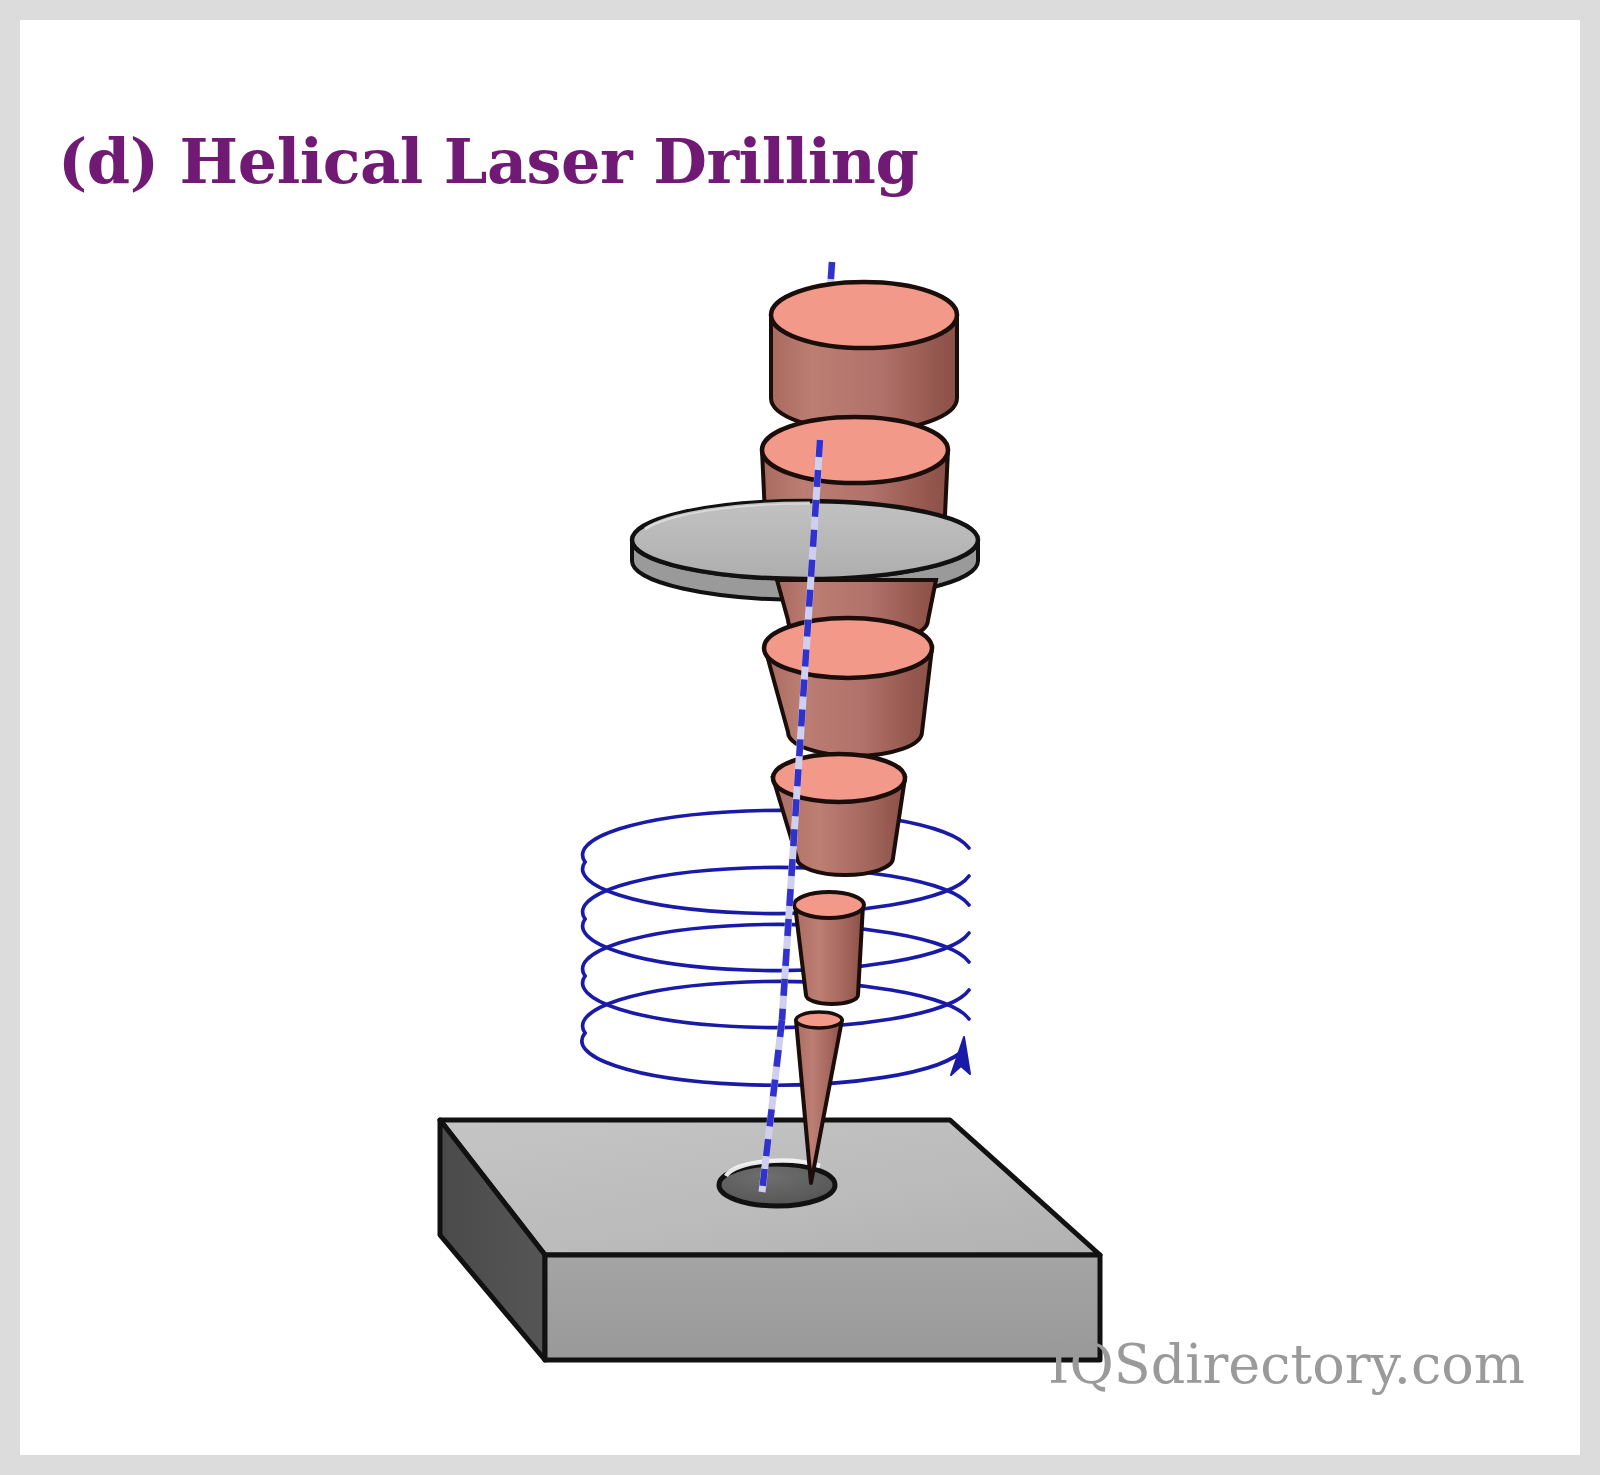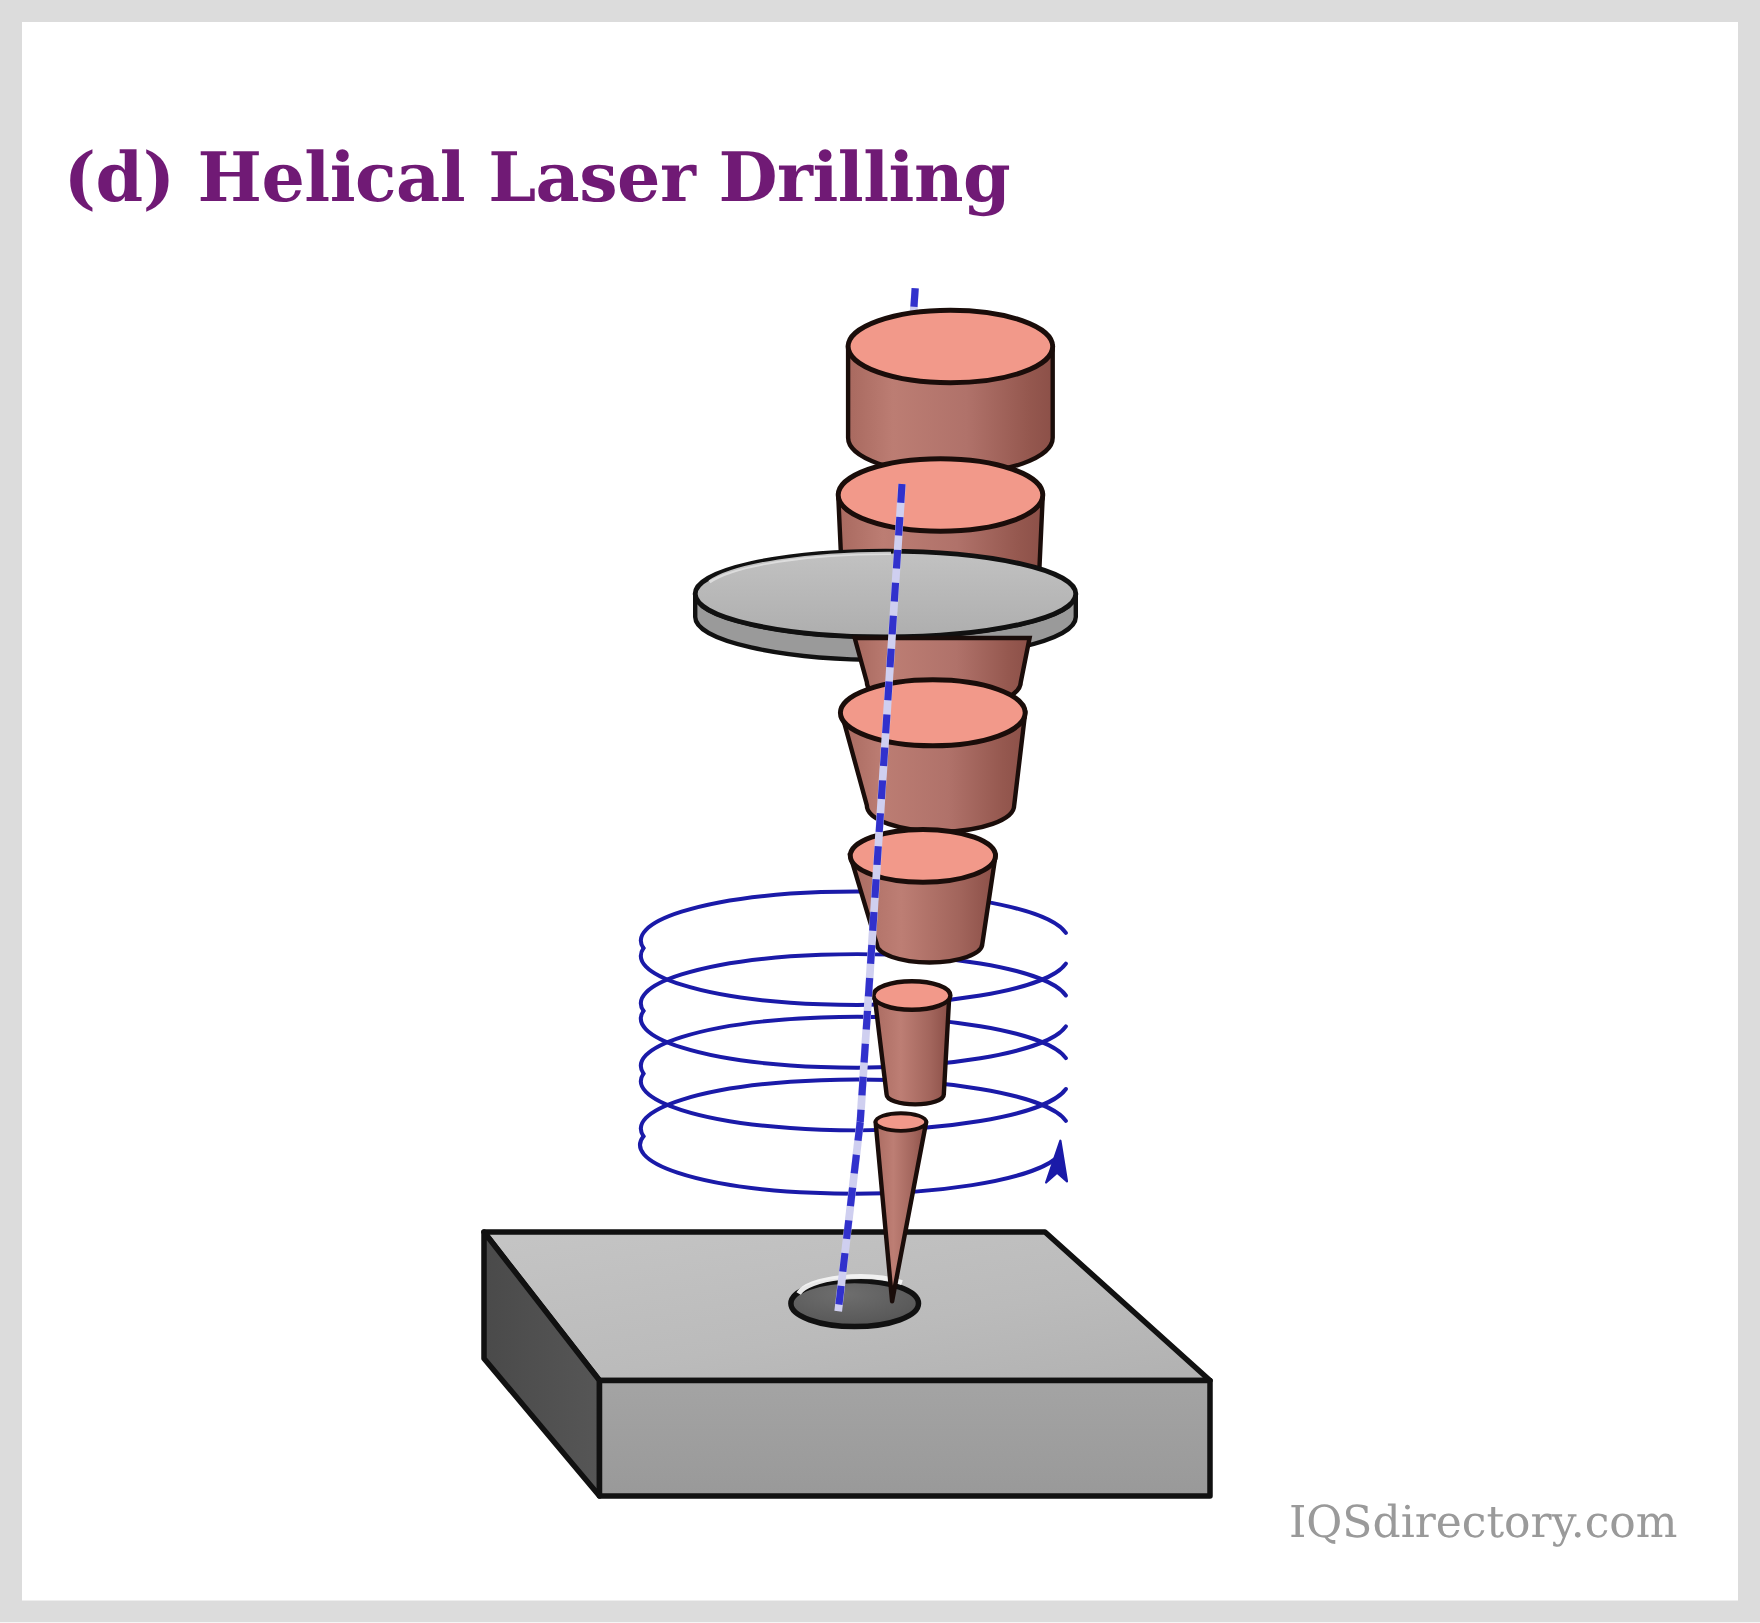--- a/index.html
+++ b/index.html
@@ -37,23 +37,23 @@
     font-weight: bold;
     font-size: 62px;
     letter-spacing: -0.5px;
     color: #701a75;
     white-space: nowrap;
     padding-left: 38px;
   }
   #watermark {
     position: absolute;
     right: 55px;
-    bottom: 48px;
+    bottom: 59px;
     font-family: "DejaVu Serif", "Liberation Serif", serif;
-    font-size: 40px;
+    font-size: 54px;
     color: #9a9a9a;
     letter-spacing: 0px;
     white-space: nowrap;
   }
   #scene {
     position: absolute;
     left: 0;
     top: 0;
     width: 1560px;
     height: 1435px;

